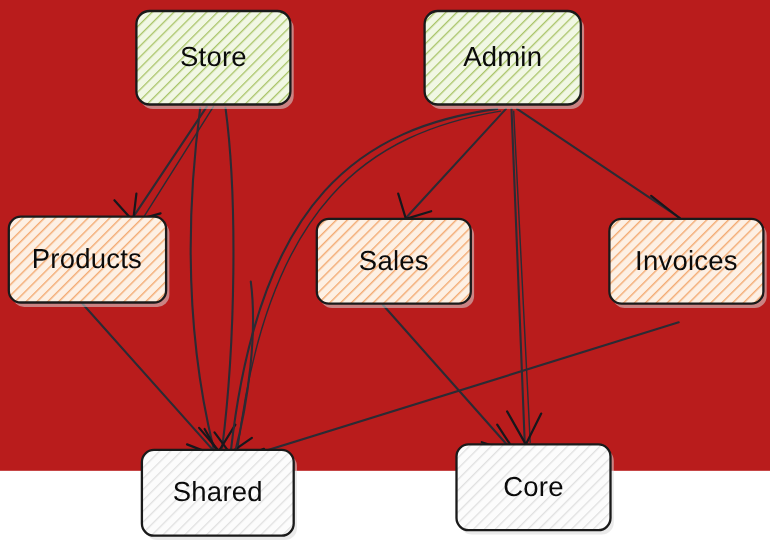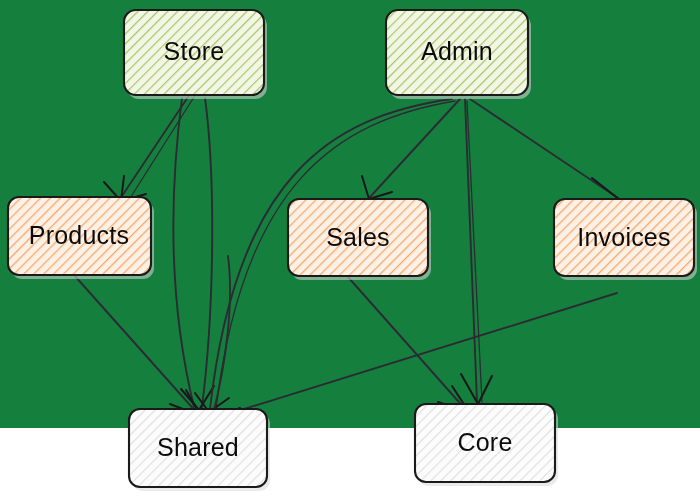--- a/index.html
+++ b/index.html
@@ -11,21 +11,21 @@
   body {
     width: 700px;
     height: 500px;
     overflow: hidden;
     font-family: "Liberation Sans", sans-serif;
   }
   #diagram-root {
     position: relative;
     width: 700px;
     height: 428px;
-    background: #15803d;
+    background: #b91c1c;
     text-decoration: underline;
   }
   svg#graph-svg {
     position: absolute;
     top: 0;
     left: 0;
     width: 700px;
     height: 500px;
     display: block;
   }

